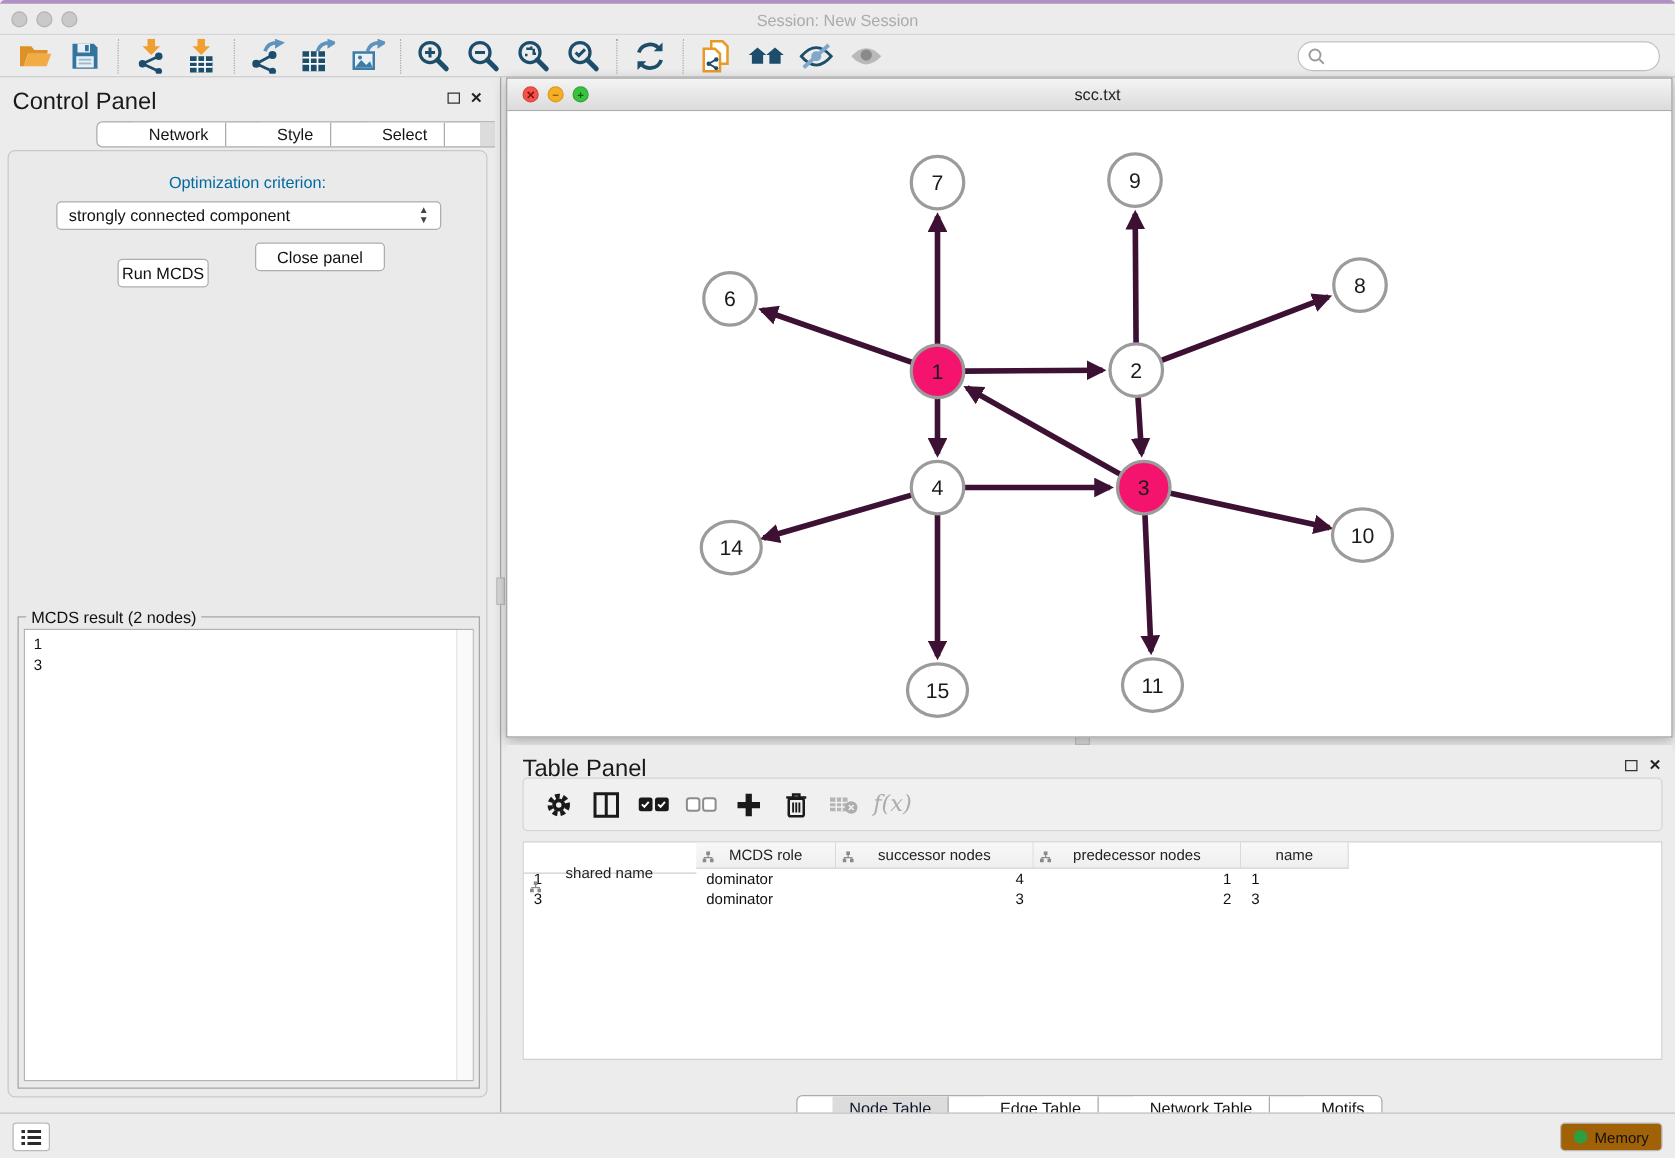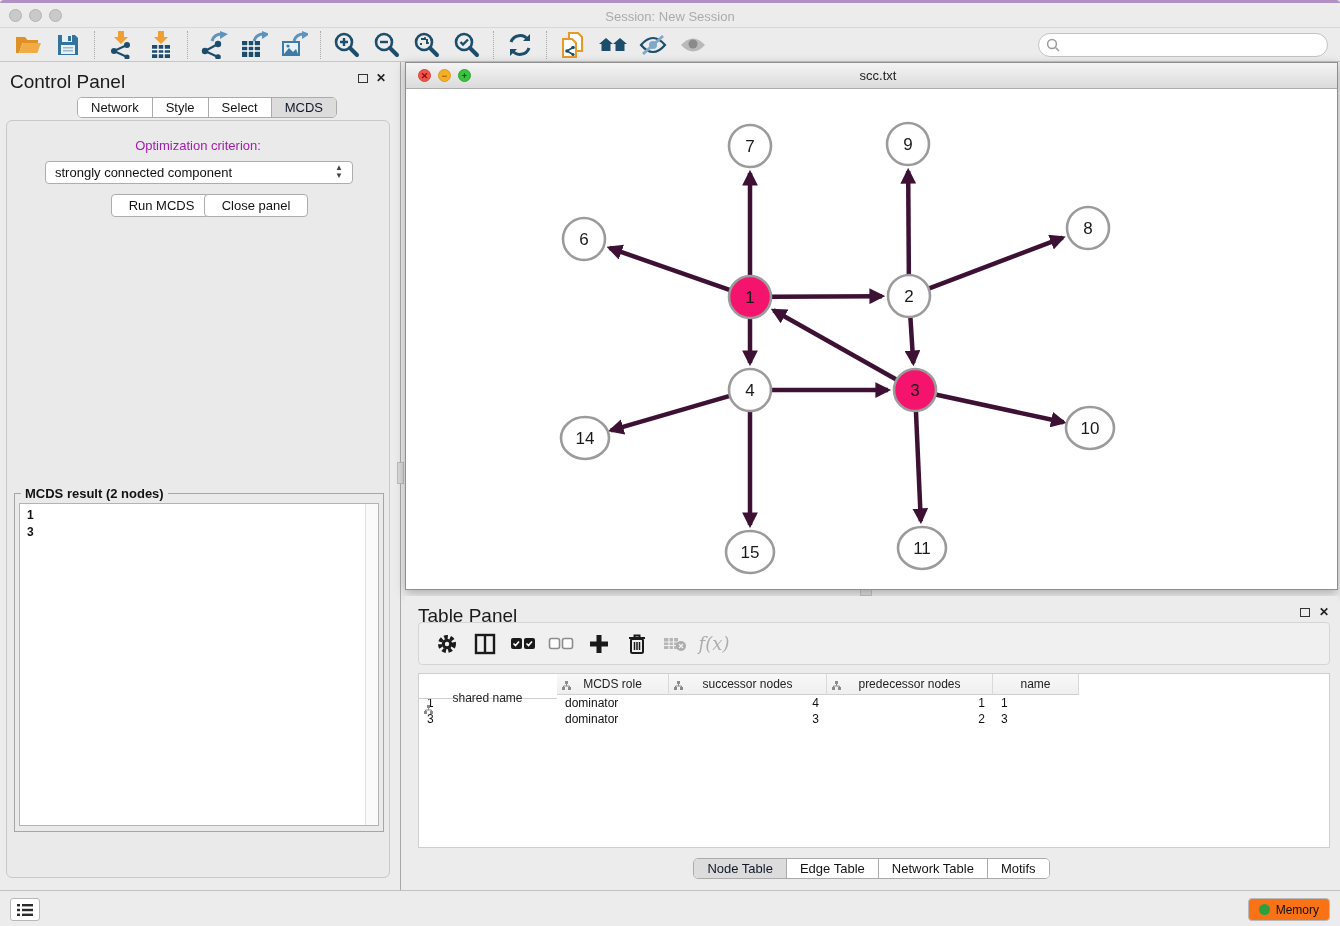--- a/index.html
+++ b/index.html
@@ -22,34 +22,34 @@
 
   
   #control-panel { left:0; top:62px; width:396px; height:828px; background:#ECECEC; }
   .panel-head { height:30px; position:relative; }
   .panel-title { font-size:19px; color:#1A1A1A; position:absolute; left:10px; top:9px; }
   .float-icon { position:absolute; width:10px; height:9px; border:1.5px solid #333; top:12px; }
   .close-icon { position:absolute; font-size:12px; font-weight:bold; color:#222; top:9px; }
   #cp-float { right:28px; } #cp-close { right:10px; }
 
   .seg { display:inline-flex; border:1px solid #ABABAB; border-radius:5px; overflow:hidden; background:#fff; height:21px; }
-  .seg-tab { font-size:13px; color:#141414; background:#FFF; padding:2px 13px 0 13px; border-right:1px solid #ABABAB; white-space:nowrap; }
+  .seg-tab { font-size:13px; color:#141414; background:#FFF; padding:2px 13px 0 13px; border-right:1px solid #ABABAB; white-space:nowrap;margin-left:28px; }
   .seg-tab:last-child { border-right:none; }
   .seg-tab.sel-gray { background:#DCDCDC; color:#0f172a; }
   #cp-tabs { left:77px; top:35px; }
 
   #cp-box { left:6px; top:58px; width:384px; height:758px; border:1px solid #C9C9C9; border-radius:6px; background:#EAEAEA; }
-  #opt-label { width:100%; text-align:center; top:17px; font-size:13px; color:#a21caf; }
+  #opt-label { width:100%; text-align:center; top:17px; font-size:13px; color:#0369a1; }
   #criterion-select { left:38px; top:40px; width:308px; height:23px; background:#FFF; border:1px solid #ADADAD; border-radius:4px; font-size:13px; color:#111; padding:3px 0 0 9px; }
   #criterion-stepper { right:6px; top:2px; width:14px; height:17px; font-size:8px; line-height:8px; color:#444; text-align:center; position:absolute; }
   .cp-btn { height:23px; background:#FFF; border:1px solid #ADADAD; border-radius:4px; font-size:13px; color:#111; text-align:center; padding-top:3px; top:73px; }
-  #run-btn { left:104px; width:101px; }
+  #run-btn { left:87px; width:73px;margin-top:13px; }
   #close-panel-btn { left:197px; width:104px; }
 
-  #mcds-fieldset { left:7px; top:372px; width:370px; height:339px; border:1px solid #A6A6A6; position:absolute;font-weight:bold; }
+  #mcds-fieldset { left:7px; top:372px; width:370px; height:378px; border:1px solid #A6A6A6; position:absolute; }
   #mcds-legend { position:absolute; left:6px; top:-8px; background:#EAEAEA; padding:0 4px; font-size:13px; color:#111; }
   #mcds-white { position:absolute; left:4px; top:9px; right:4px; bottom:5px; background:#FFF; border:1px solid #B3B3B3; }
   #mcds-lines { position:absolute; left:7px; top:3px; font-size:12px; line-height:17px; color:#111; }
   #mcds-scroll { position:absolute; right:0; top:0; bottom:0; width:13px; background:#FAFAFA; border-left:1px solid #E3E3E3; }
 
   
   #v-splitter { left:396px; top:62px; width:9px; height:828px; background:#ECECEC; }
   #v-splitter .line { position:absolute; left:4px; top:0; width:1px; height:100%; background:#A8A8A8; }
   #v-splitter .handle { position:absolute; left:1px; top:400px; width:7px; height:22px; background:#D9D9D9; border:1px solid #BDBDBD; }
   #h-splitter-handle { left:860px; top:589px; width:12px; height:7px; background:#DDD; border:1px solid #C2C2C2; }
@@ -71,26 +71,26 @@
   .tp-icon { width:32px; height:30px; display:flex; align-items:center; justify-content:center; margin:0 3px; }
   #fx-icon { font-family:"DejaVu Serif", serif; font-style:italic; font-size:18px; color:#ADADAD; margin-left:4px; }
 
   #data-table { left:13px; top:77px; width:912px; height:175px; background:#FFF; border:1px solid #CFCFCF; position:absolute; overflow:hidden; }
   #tbl-header { display:flex; height:21px; }
   .th { background:linear-gradient(#F8F8F8,#EFEFEF); border-right:1px solid #D9D9D9; border-bottom:1px solid #CFCFCF; font-size:12px; color:#222; display:flex; align-items:center; justify-content:center; position:relative; }
   .th .hier { position:absolute; left:5px; top:5px; }
   .tr { display:flex; height:16px; font-size:12px; color:#111; }
   .td { padding:1px 8px 0 8px; white-space:nowrap; overflow:hidden; }
   .al-r { text-align:right; }
-  #tbl-tabs-row { position:absolute; left:0; right:0; top:262px; text-align:center; }
+  #tbl-tabs-row { position:absolute; left:0; right:0; top:280px; text-align:center; }
 
   
   #statusbar { left:0; top:890px; width:1340px; height:36px; background:#ECECEC; border-top:1px solid #C2C2C2; }
   #list-btn { position:absolute; left:10px; top:7px; width:30px; height:23px; background:#FFF; border:1px solid #B9B9B9; border-radius:3px; display:flex; align-items:center; justify-content:center; }
-  #memory-btn { position:absolute; right:10px; top:7px; height:23px; background:#f97316; border:1px solid #B9B9B9; border-radius:4px; display:flex; align-items:center; padding:0 10px; font-size:12px; color:#111; gap:6px; }
+  #memory-btn { position:absolute; right:10px; top:7px; height:23px; background:#a16207; border:1px solid #B9B9B9; border-radius:4px; display:flex; align-items:center; padding:0 10px; font-size:12px; color:#111; gap:6px; }
   #memory-dot { width:11px; height:11px; border-radius:50%; background:#2E9E3E; }
 </style>
 </head>
 <body>
 
 <div id="desktop-edge" class="abs"></div>
 <div id="titlebar" class="abs">
   <div class="tl-dot abs" style="left:9px"></div>
   <div class="tl-dot abs" style="left:29px"></div>
   <div class="tl-dot abs" style="left:49px"></div>

